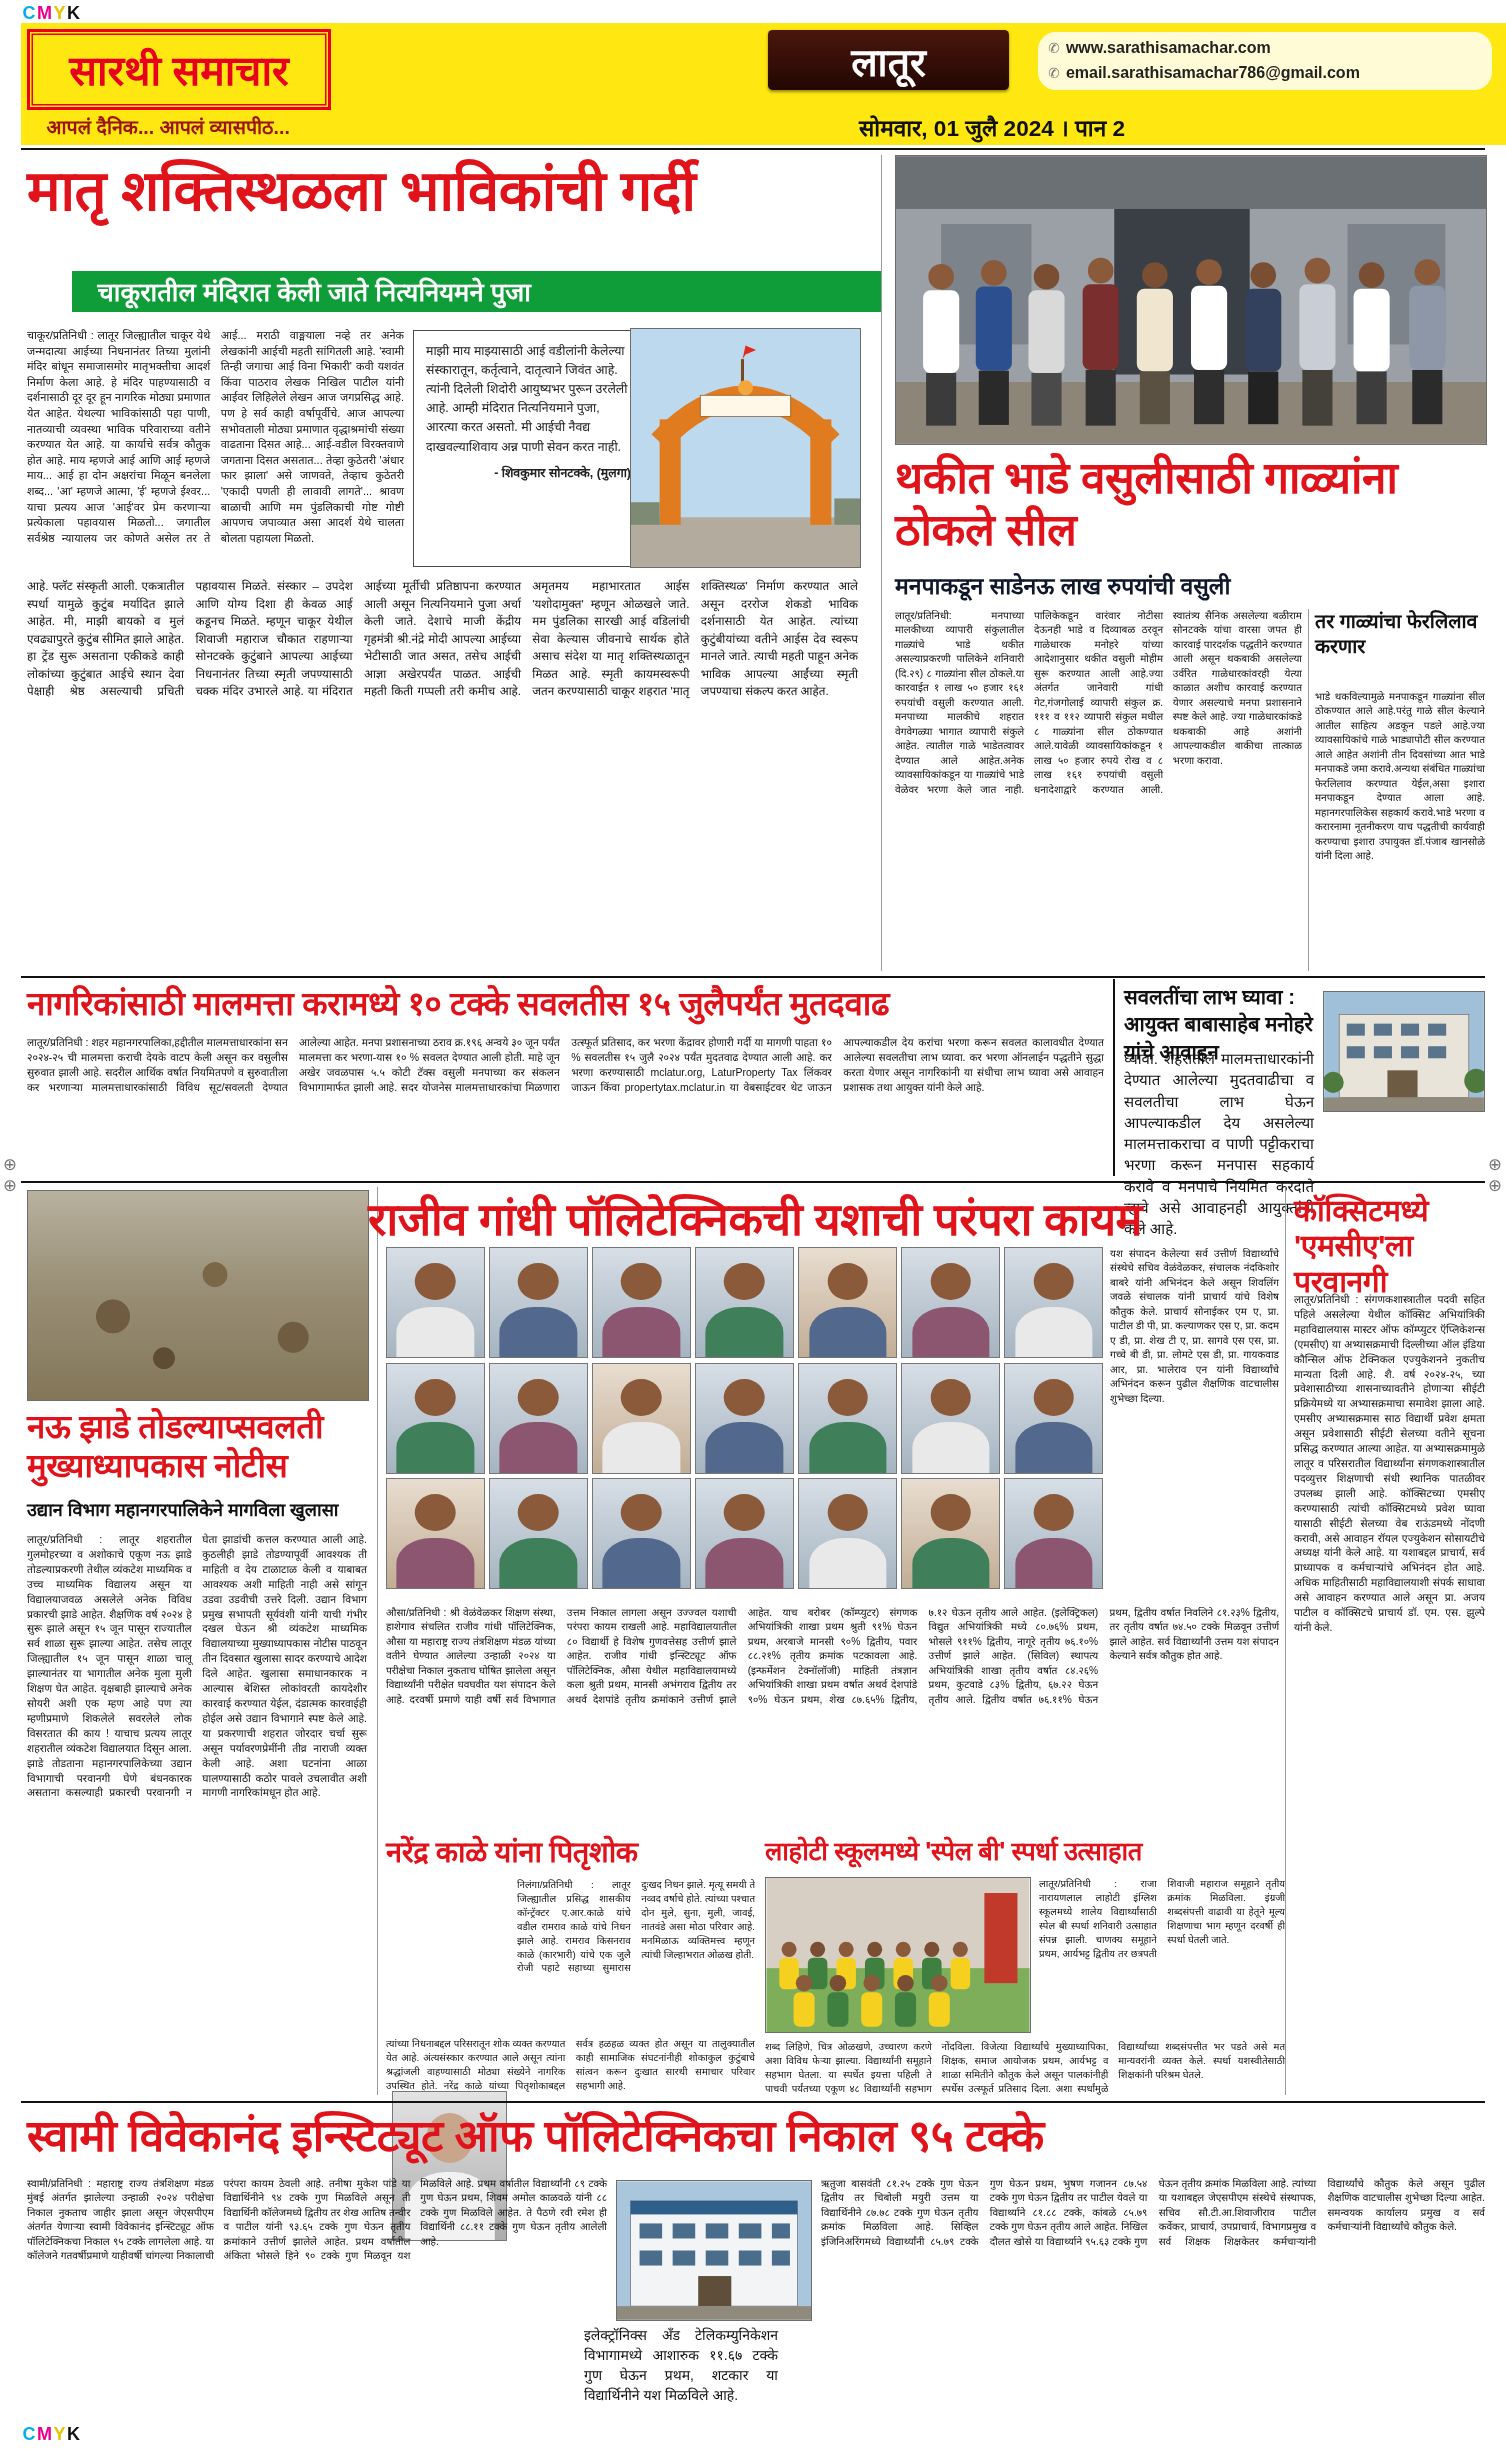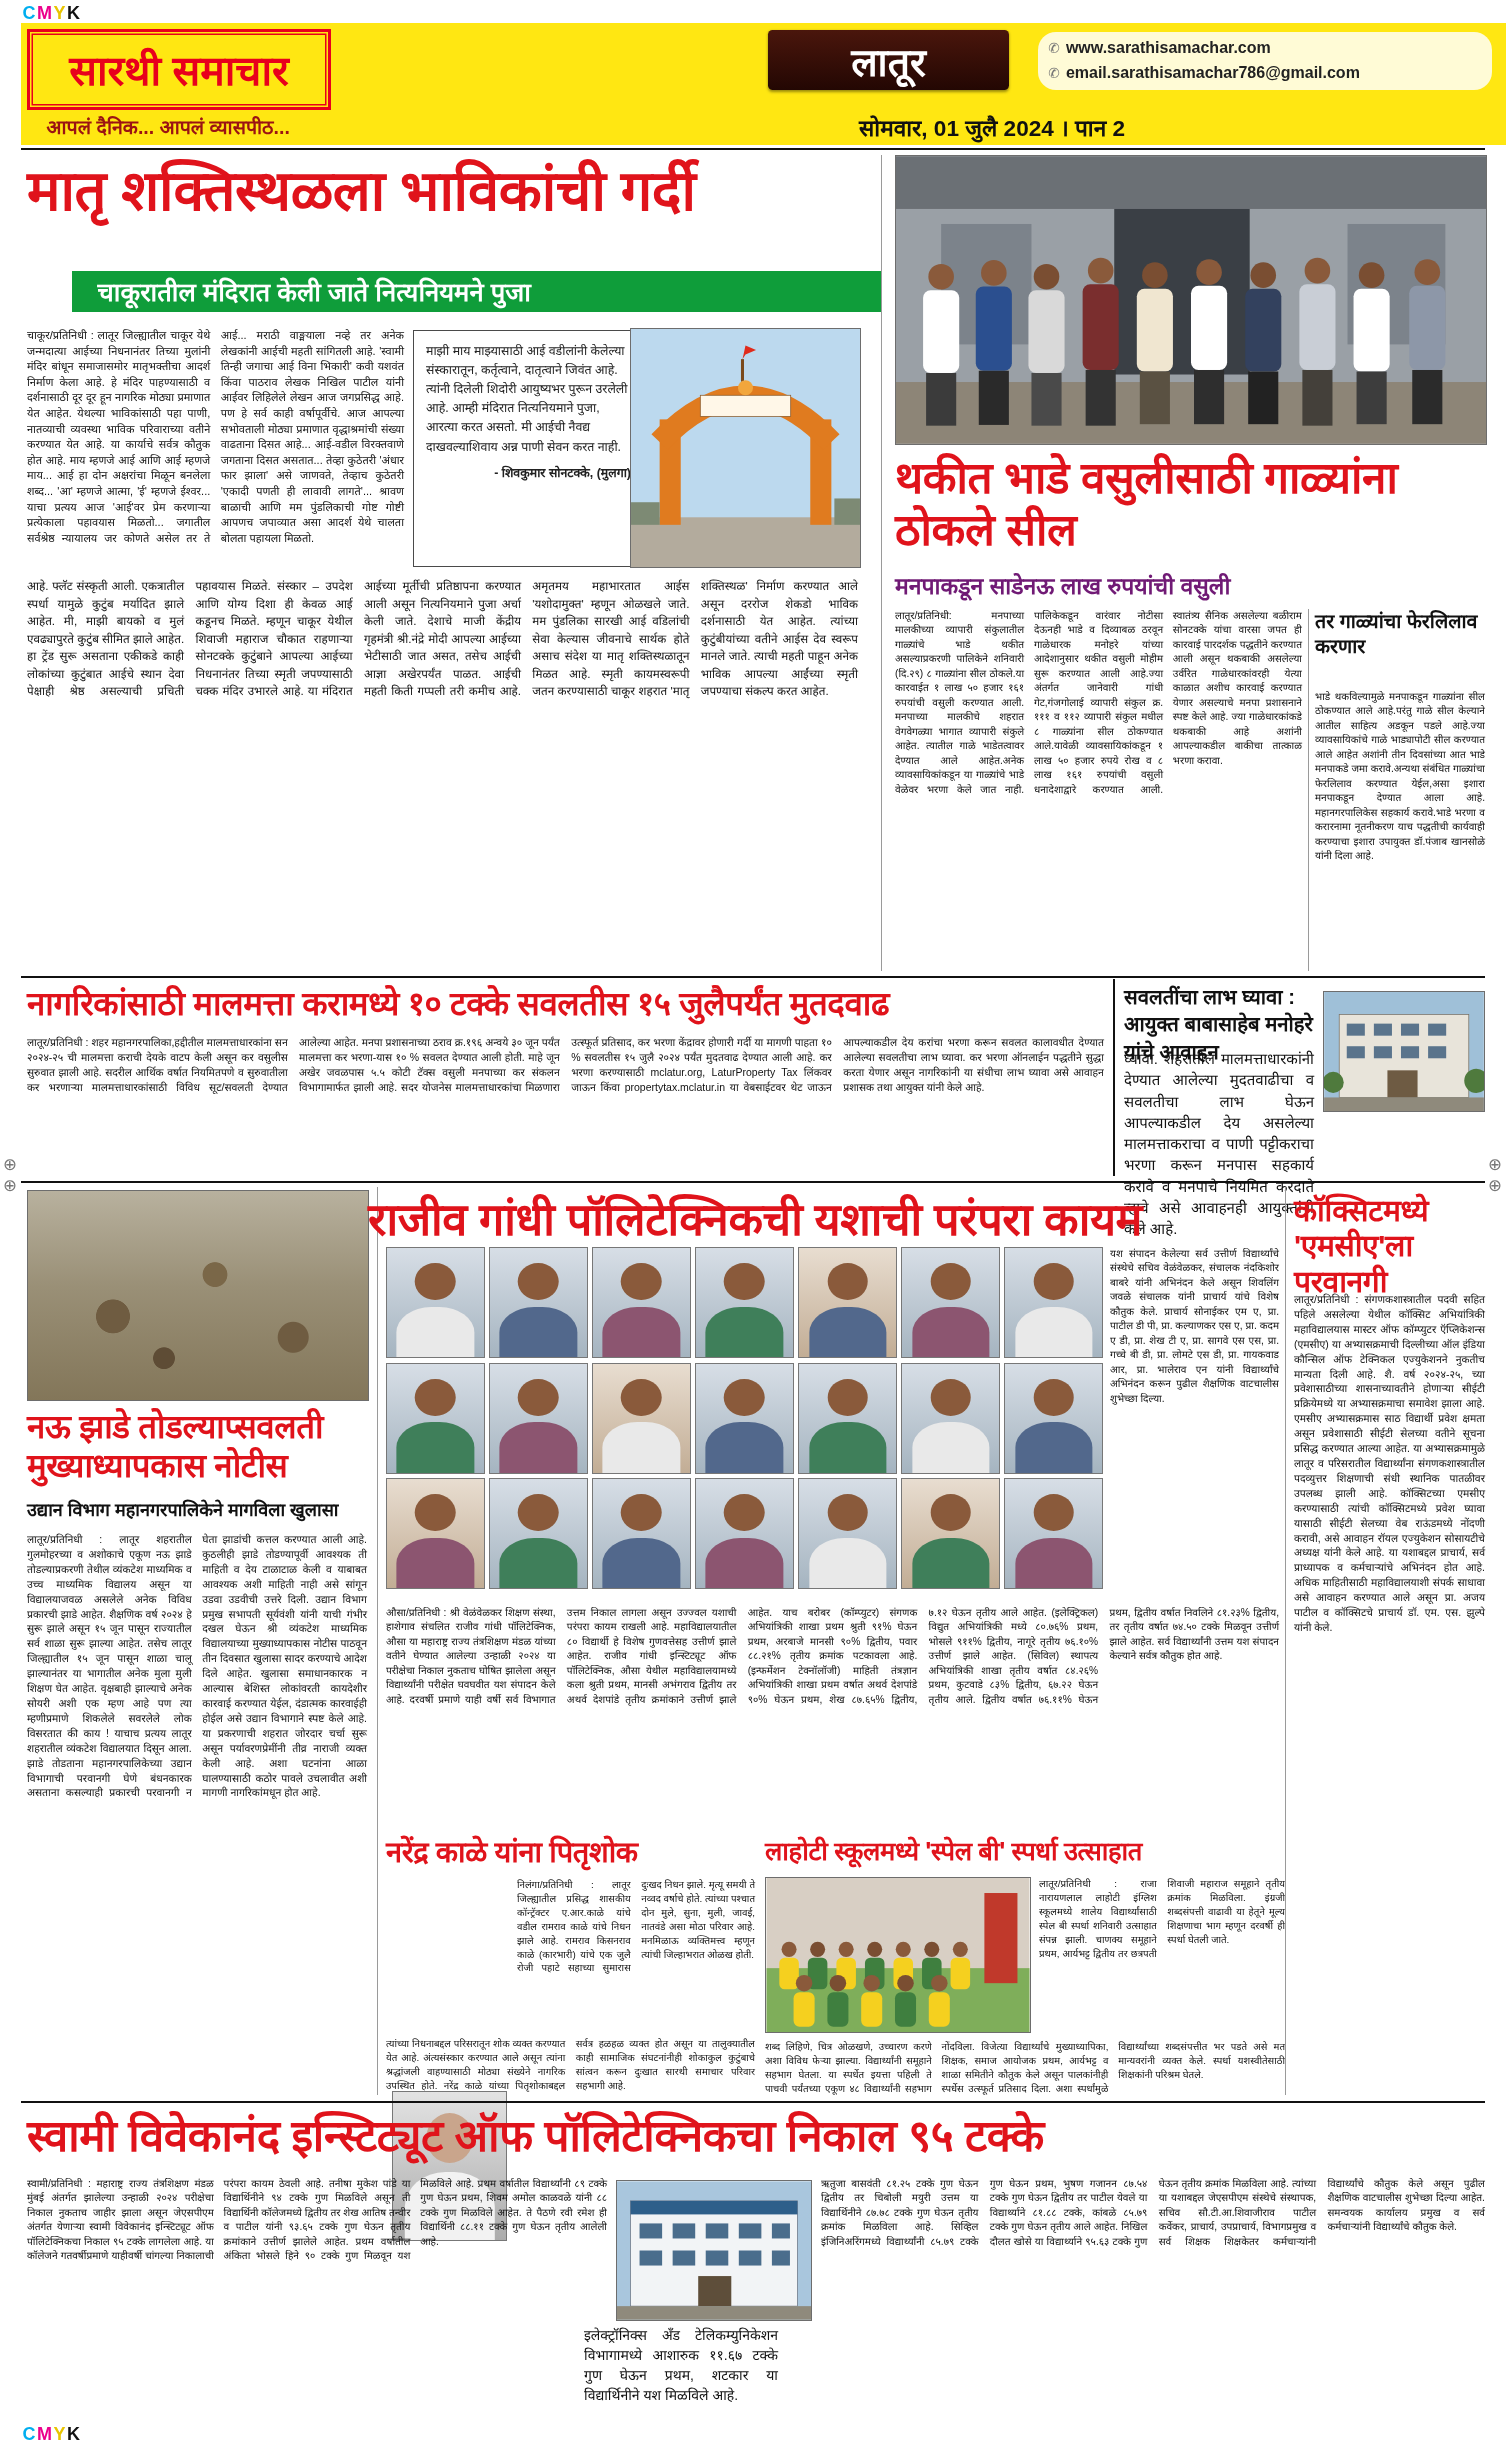--- a/index.html
+++ b/index.html
@@ -18,21 +18,21 @@
   .band{background:#ffe712;padding-left:36px;}
   .masthead-box{border:3px solid #e8001c;box-shadow:inset 0 0 0 1.5px #ffe712, inset 0 0 0 3px #e8001c;display:flex;align-items:center;justify-content:center;font-weight:bold;color:#e8001c;font-size:41px;}
   .city-box{background:linear-gradient(180deg,#4a160c,#230703);color:#fff;display:flex;align-items:center;justify-content:center;font-weight:bold;font-size:39px;border-radius:4.5px;box-shadow:0 1.5px 3px rgba(0,0,0,.4);}
   .contact-box{background:#fffbd6;padding:4.5px 10.5px;font-weight:bold;font-size:16px;color:#222;line-height:1.55;}
   .contact-box .ic{color:#777;margin-right:6px;font-size:13.6px;}
   .tagline{font-weight:bold;font-size:19.6px;color:#9b1313;}
   .dateline{font-weight:bold;font-size:22.6px;color:#111;}
   .cmyk{font-weight:bold;font-size:18px;letter-spacing:1.5px;}
   .cmyk .c{color:#00aeef}.cmyk .m{color:#ec008c}.cmyk .y{color:#e8c400}.cmyk .k{color:#111}
   .greenbar{background:#0f9d3a;color:#fff;font-weight:bold;font-size:25.6px;display:flex;align-items:center;padding-left:25.6px;}
-  .greentxt{color:#701a75;font-weight:bold;font-size:23px;}
+  .greentxt{color:#0f172a;font-weight:bold;font-size:23px;}
   .quotebox{border:1.5px solid #4a4a4a;background:#fff;padding:10.5px 12px;font-size:12.4px;line-height:1.55;color:#222;}
   .quotebox .attrib{display:block;text-align:right;font-weight:bold;margin-top:7.5px;}
   .subheadblk{font-weight:bold;color:#111;}
   .regmark{color:#777;font-size:16.6px;}
   
   .grid{display:grid;grid-template-columns:repeat(7,1fr);grid-auto-rows:111px;gap:4.5px;}
   .portrait{position:relative;background:linear-gradient(180deg,#d7dee6,#a5b4c0);border:0.8px solid #777;overflow:hidden;}
   .portrait::before{content:"";position:absolute;left:50%;top:14%;width:42%;height:34%;transform:translateX(-50%);border-radius:50%;background:#8a5a3b;}
   .portrait::after{content:"";position:absolute;left:50%;top:54%;width:80%;height:52%;transform:translateX(-50%);border-radius:45% 45% 0 0;background:#52688c;}
   .portrait:nth-child(3n)::after{background:#8c5570;}

